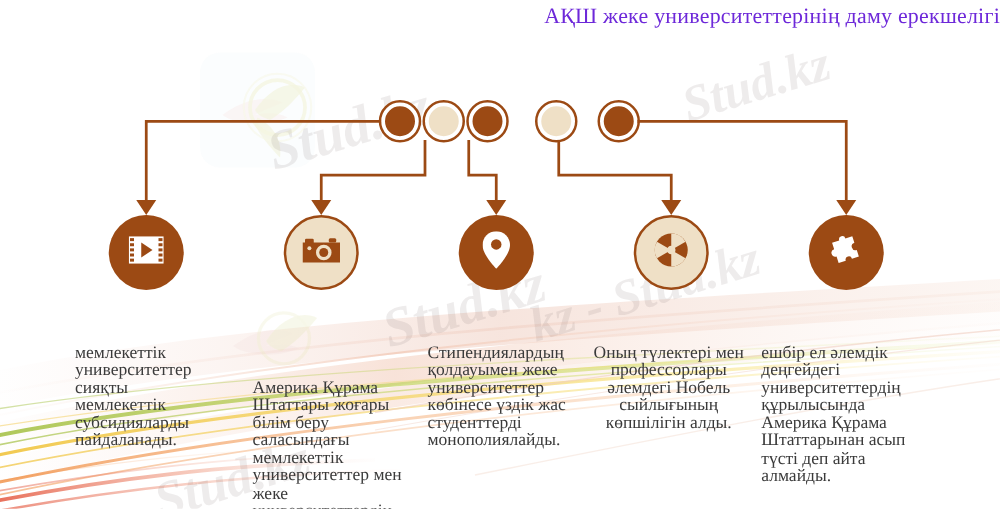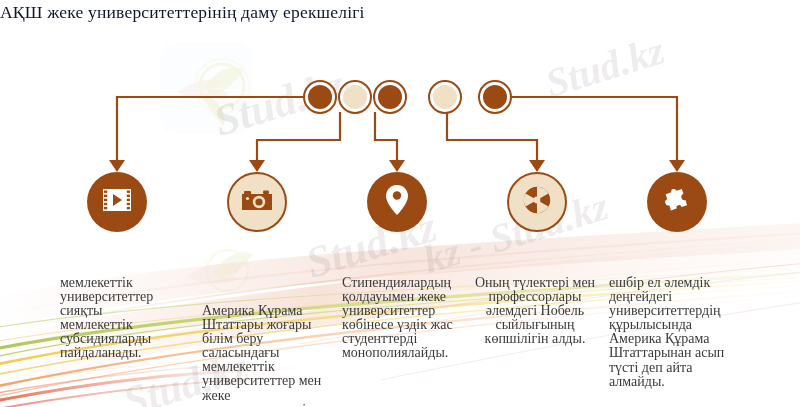--- a/index.html
+++ b/index.html
@@ -12,25 +12,25 @@
   }
   #stage{position:absolute;left:0;top:0;width:800px;height:407px;overflow:hidden;}
 
   
   .bg-layer{position:absolute;left:0;top:0;width:800px;height:407px;pointer-events:none;}
   .bg-svg{position:absolute;left:0;top:0;}
 
   
   .title{
     position:absolute;left:0;top:0;width:800px;
-    text-align:left;
+    text-align:right;
     font-family:"Liberation Serif", serif;
     font-size:17.5px;
     letter-spacing:.2px;
-    color:#0f172a;
+    color:#6d28d9;
     white-space:nowrap;
   }
 
   
   .conn-svg{position:absolute;left:0;top:0;}
 
   
   .node{
     position:absolute;
     width:30px;height:30px;border-radius:50%;

